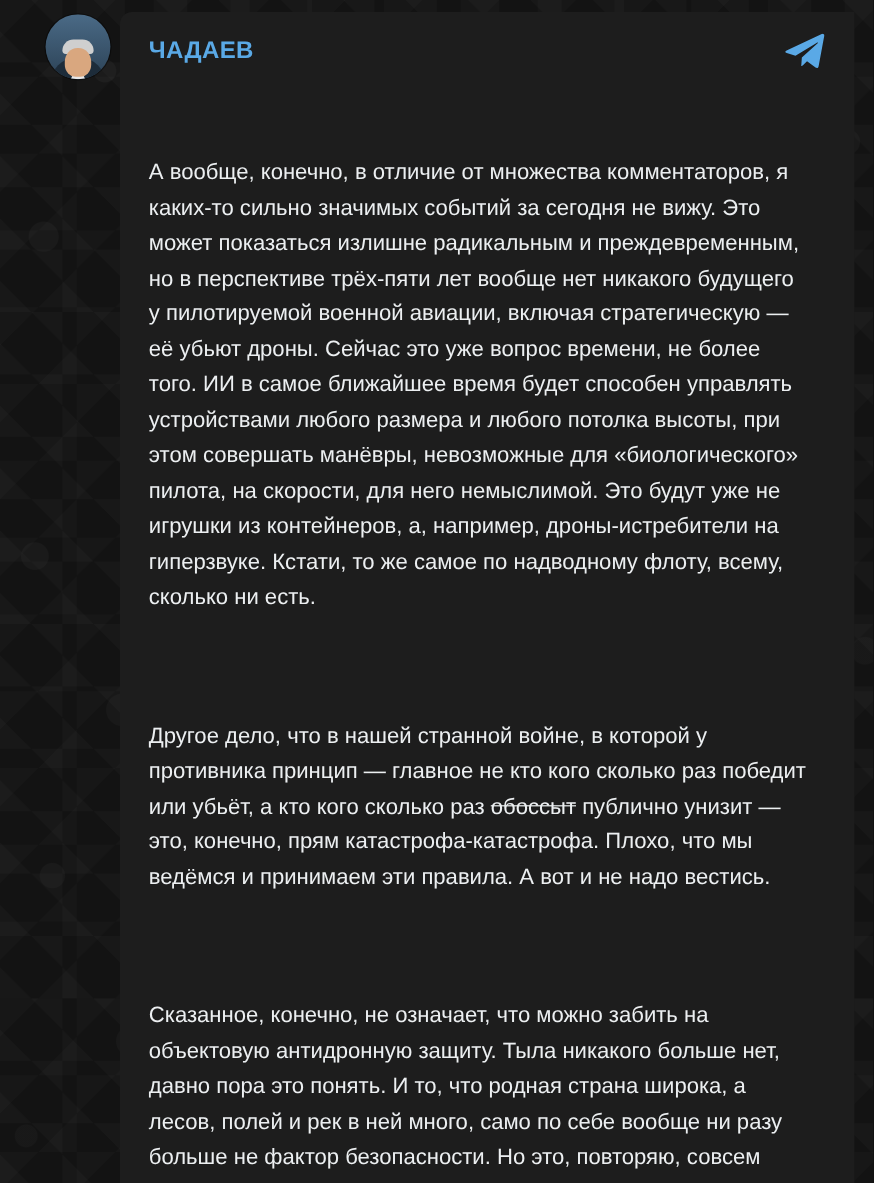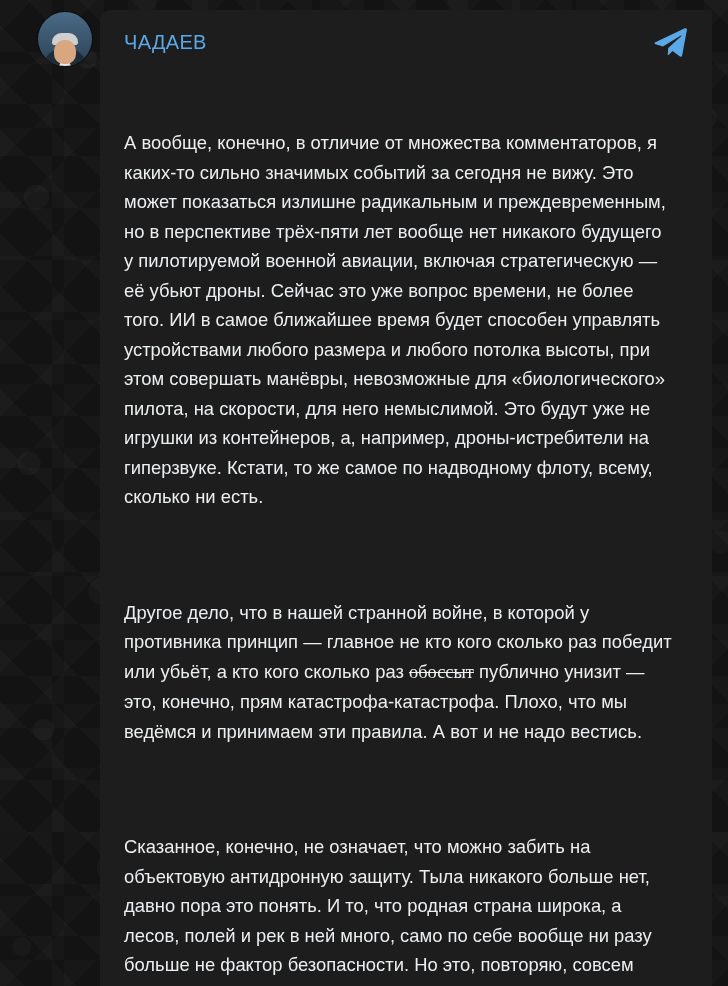--- a/index.html
+++ b/index.html
@@ -111,42 +111,42 @@
   }
 
   .card-header {
     display: flex;
     align-items: flex-start;
     justify-content: space-between;
   }
   .channel-name {
     color: #5aa9e6;
     font-size: 20px;
-    font-weight: normal;
+    font-weight: bold;
     letter-spacing: 0.3px;
     line-height: 24px;
   }
   .tg-logo {
     width: 34px;
     height: 30px;
     flex: 0 0 auto;
     margin-top: -2px;
   }
 
   .body-text {
     color: #eceff1;
     font-size: 18.4px;
     line-height: 29.5px;
     margin-top: 11px;
     white-space: pre-wrap;
     word-wrap: break-word;
   }
   .body-text .para { margin: 0 16px 27px 0; }
   .body-text .para:last-child { margin-bottom: 0; }
-  .strike { text-decoration: line-through; font-family: Liberation Serif, serif; }
+  .strike { text-decoration: line-through; }
 </style>
 </head>
 <body>
 
 <div class="backdrop"></div>
 
 <div class="avatar">
   <div class="body"></div>
   <div class="shirt"></div>
   <div class="hair"></div>

